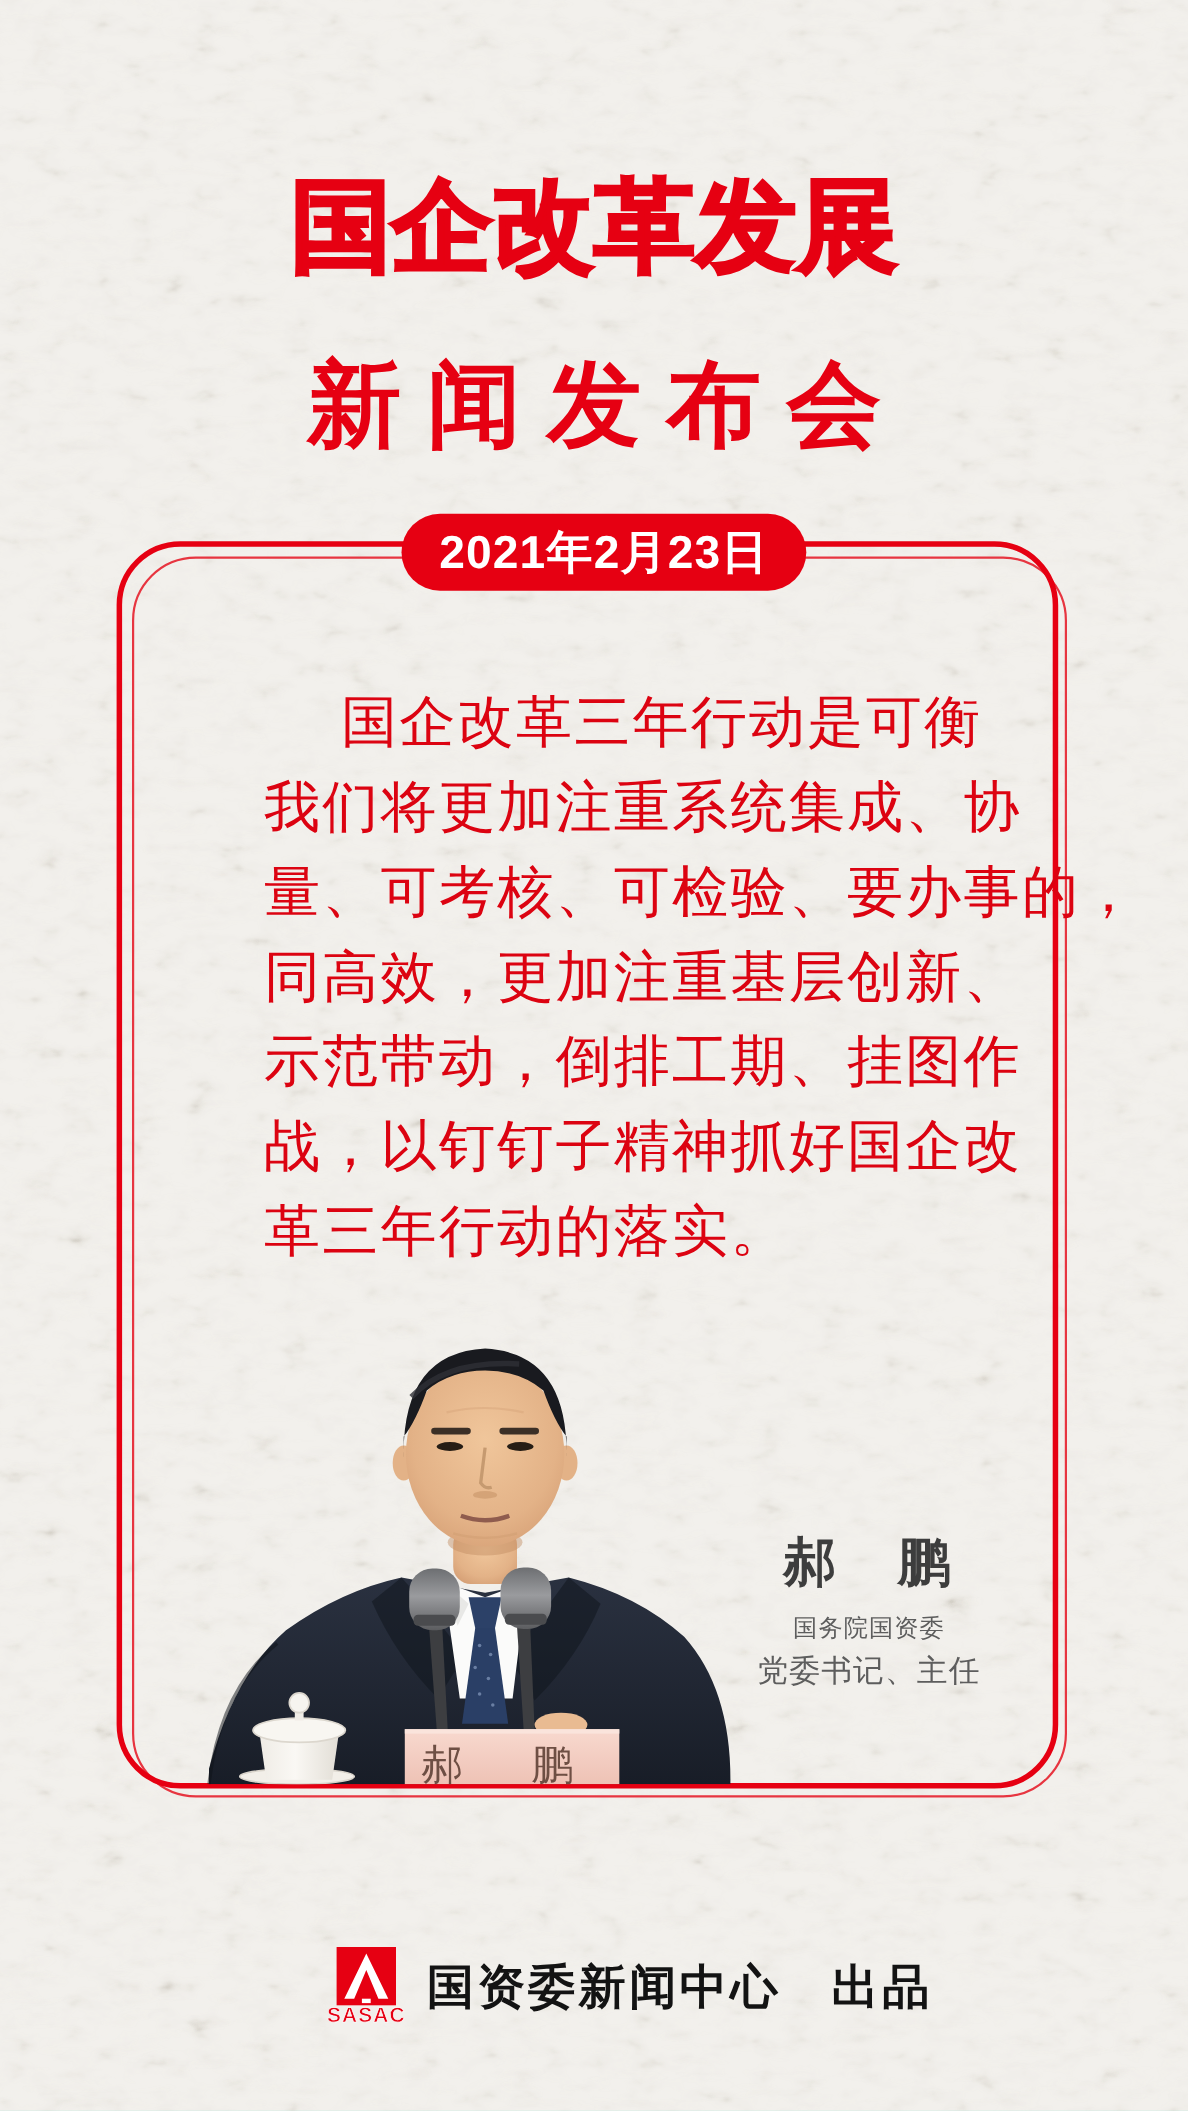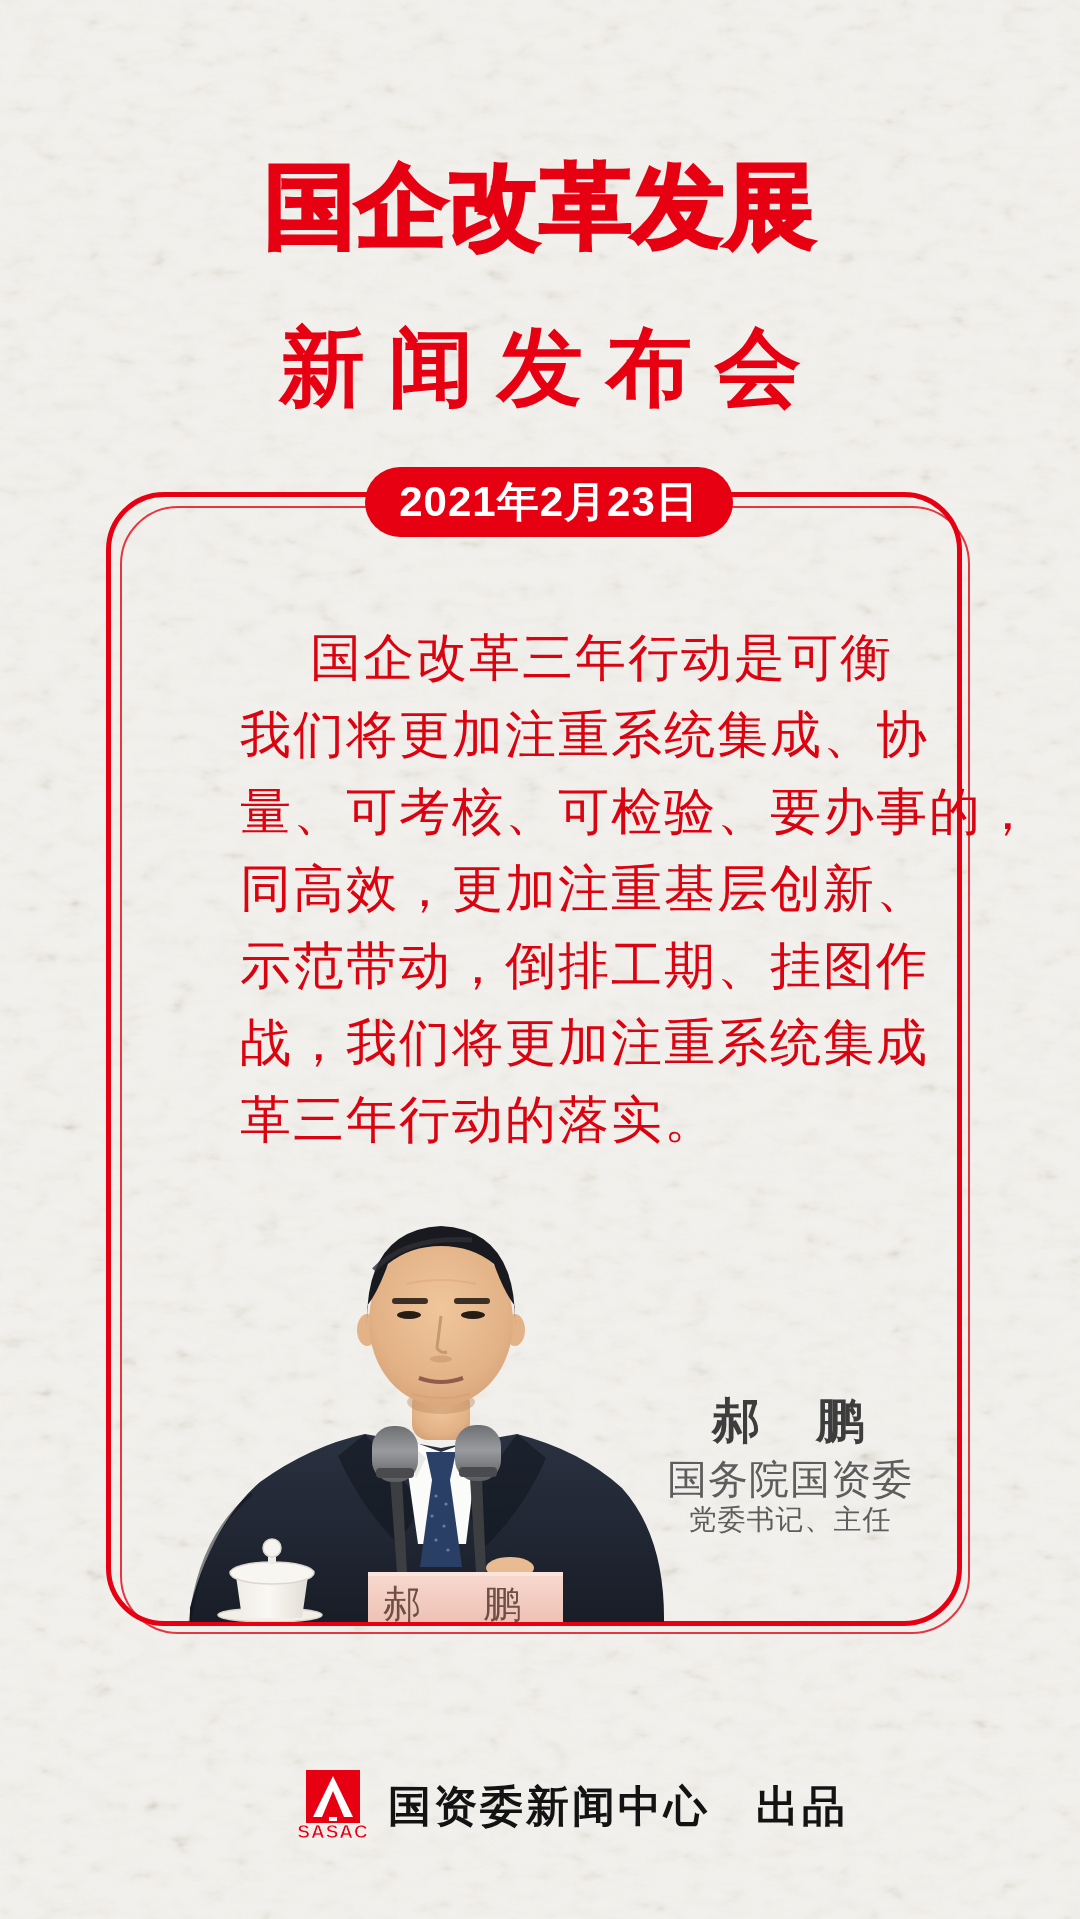--- a/index.html
+++ b/index.html
@@ -47,21 +47,21 @@
   .photo{position:absolute;left:160px;top:1206px;z-index:5;}
   .speaker{
     position:absolute;left:640px;top:1390px;width:300px;z-index:5;
     text-align:center;font-family:"Liberation Serif",serif;
   }
   .speaker .name{
     font-size:48px;font-weight:700;color:#3d3d3d;letter-spacing:4px;
     line-height:62px;
   }
   .speaker .org{
-    margin-top:8px;font-size:40px;color:#5d5d5d;line-height:40px;letter-spacing:1px;
+    margin-top:8px;font-size:22px;color:#5d5d5d;line-height:40px;letter-spacing:1px;
   }
   .speaker .role{
     font-size:28px;color:#5d5d5d;line-height:40px;letter-spacing:1px;
   }
   .footer{position:absolute;left:0;top:1764px;width:1080px;height:120px;z-index:5;}
   .sasac{position:absolute;left:283px;top:4px;}
   .credit{
     position:absolute;left:388px;top:14px;
     font-size:43px;font-weight:700;color:#131313;letter-spacing:3px;
     font-family:"Liberation Sans",sans-serif;
@@ -105,21 +105,21 @@
   <div class="quote-box-thick"></div>
 
   <div class="date-badge">2021年2月23日</div>
 
   <div class="quote">
     <div class="line indent">国企改革三年行动是可衡</div>
     <div class="line">我们将更加注重系统集成、协</div>
     <div class="line">量、可考核、可检验、要办事的，</div>
     <div class="line">同高效，更加注重基层创新、</div>
     <div class="line">示范带动，倒排工期、挂图作</div>
-    <div class="line">战，我们将更加注重系统集成</div>
+    <div class="line">战，以钉钉子精神抓好国企改</div>
     <div class="line">革三年行动的落实。</div>
   </div>
 
   <svg class="photo" width="510" height="416" viewBox="0 0 510 416">
     <defs>
       <radialGradient id="skinG" cx="50%" cy="42%" r="65%">
         <stop offset="0%" stop-color="#f0c69b"></stop>
         <stop offset="70%" stop-color="#e3b287"></stop>
         <stop offset="100%" stop-color="#d6a076"></stop>
       </radialGradient>

